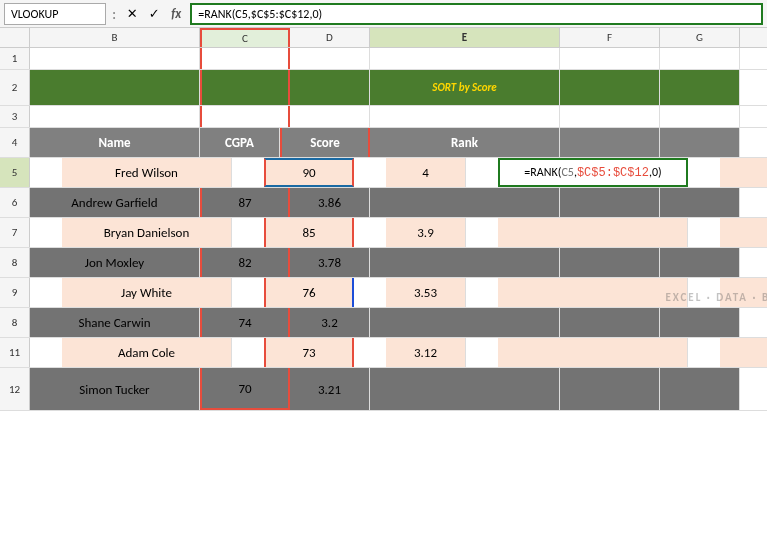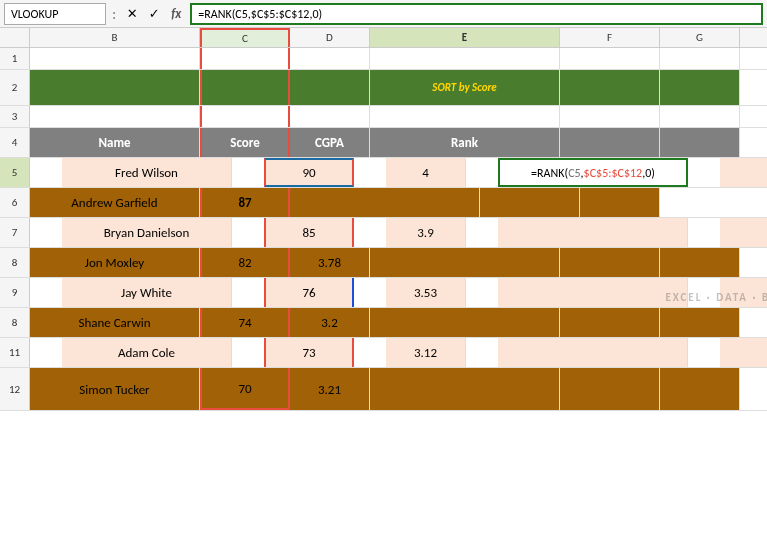--- a/index.html
+++ b/index.html
@@ -140,21 +140,21 @@
     .table-header {
       background-color: #808080;
       color: #fff;
       font-weight: bold;
     }
     .table-row-light {
       background-color: #fce4d6;
       margin-left: 32px;
     }
     .table-row-white {
-      background-color: #a16207;
+      background-color: #737373;
     }
 
     
     .cell-selected {
       border: 2px solid #1f7a1f !important;
       background-color: #fff !important;
     }
     
     .col-c-highlight {
       border-left: 2px solid #e74c3c !important;
@@ -163,21 +163,21 @@
     .col-c-top {
       border-top: 2px solid #e74c3c !important;
     }
 
     
     .formula-cell {
       font-size: 12px;
     }
     .formula-cell .f-black { color: #000; }
     .formula-cell .f-blue { color: #737373; }
-    .formula-cell .f-red { color: #e74c3c; }
+    .formula-cell .f-red { color: #e74c3c; font-family: Liberation Mono, monospace; }
 
     
     .row-header-selected {
       background: #d6e4bc;
     }
 
     
     .watermark {
       position: absolute;
       bottom: 60px;
@@ -241,22 +241,22 @@
     <div class="cell col-c col-c-highlight"></div>
     <div class="cell col-d"></div>
     <div class="cell col-e"></div>
     <div class="cell col-f"></div>
     <div class="cell col-g"></div>
   </div>
 
   <div class="grid-row" style="height:30px;">
     <div class="row-header col-a">4</div>
     <div class="cell col-b table-header bold">Name</div>
+    <div class="cell col-d table-header bold">CGPA</div>
     <div class="cell col-c col-c-highlight table-header bold" style="border-left:2px solid #e74c3c; border-right:2px solid #e74c3c;">Score</div>
-    <div class="cell col-d table-header bold">CGPA</div>
     <div class="cell col-e table-header bold">Rank</div>
     <div class="cell col-f table-header bold"></div>
     <div class="cell col-g table-header bold"></div>
   </div>
 
   <div class="grid-row" style="height:30px;">
     <div class="row-header col-a row-header-selected">5</div>
     <div class="cell col-b table-row-light">Fred Wilson</div>
     <div class="cell col-c table-row-light" style="border-left:2px solid #e74c3c; border-right:2px solid #e74c3c; border-top:2px solid #1a6aa3; border-bottom:2px solid #1a6aa3;">90</div>
     <div class="cell col-d table-row-light">4</div>
@@ -265,21 +265,22 @@
         <span class="f-black">=RANK(</span><span class="f-blue">C5</span><span class="f-black">,</span><span class="f-red">$C$5:$C$12</span><span class="f-black">,0)</span>
       </span>
     </div>
     <div class="cell col-f table-row-light"></div>
     <div class="cell col-g table-row-light"></div>
   </div>
 
   <div class="grid-row" style="height:30px;">
     <div class="row-header col-a">6</div>
     <div class="cell col-b table-row-white">Andrew Garfield</div>
-    <div class="cell col-c table-row-white" style="border-left:2px solid #e74c3c; border-right:2px solid #e74c3c;font-weight:bold;">87</div>
+    <div class="cell col-c table-row-white" style="border-left:2px solid #e74c3c; border-right:2px solid #e74c3c;">87</div>
+    <div class="cell col-d table-row-white">3.86</div>
     <div class="cell col-e table-row-white"></div>
     <div class="cell col-f table-row-white"></div>
     <div class="cell col-g table-row-white"></div>
   </div>
 
   <div class="grid-row" style="height:30px;">
     <div class="row-header col-a">7</div>
     <div class="cell col-b table-row-light">Bryan Danielson</div>
     <div class="cell col-c table-row-light" style="border-left:2px solid #e74c3c; border-right:2px solid #e74c3c;">85</div>
     <div class="cell col-d table-row-light">3.9</div>

